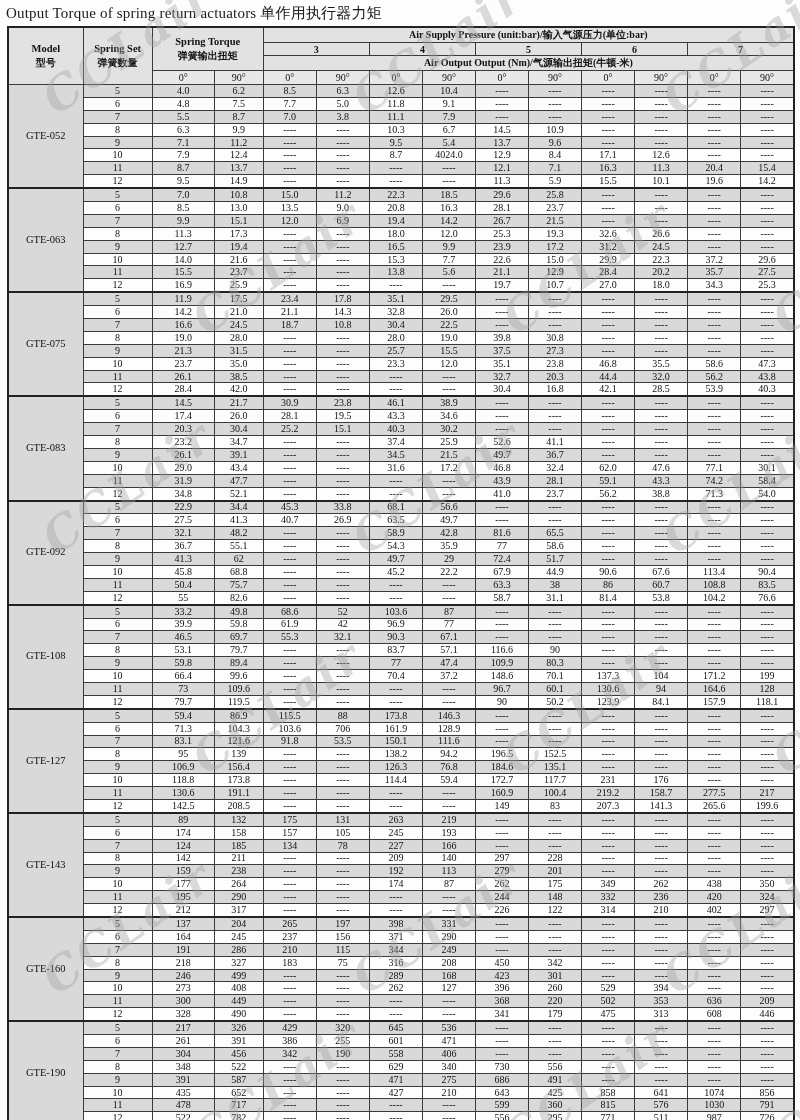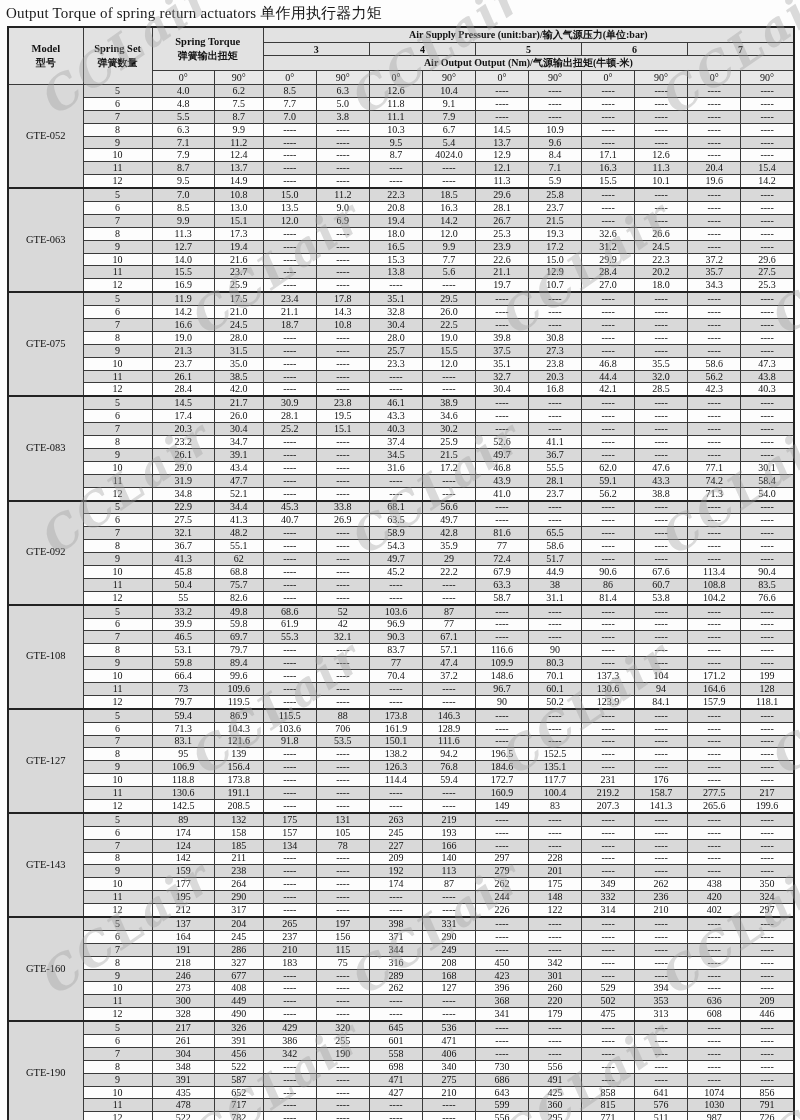--- a/index.html
+++ b/index.html
@@ -462,21 +462,21 @@
         <td>28.4</td>
         <td>42.0</td>
         <td class="dash">----</td>
         <td class="dash">----</td>
         <td class="dash">----</td>
         <td class="dash">----</td>
         <td>30.4</td>
         <td>16.8</td>
         <td>42.1</td>
         <td>28.5</td>
-        <td>42.3</td>
+        <td>53.9</td>
         <td>40.3</td>
       </tr>
       <tr class="shaded group-start">
         <td rowspan="8" class="model-cell">GTE-083</td>
         <td>5</td>
         <td>14.5</td>
         <td>21.7</td>
         <td>30.9</td>
         <td>23.8</td>
         <td>46.1</td>
@@ -550,21 +550,21 @@
       </tr>
       <tr>
         <td>10</td>
         <td>29.0</td>
         <td>43.4</td>
         <td class="dash">----</td>
         <td class="dash">----</td>
         <td>31.6</td>
         <td>17.2</td>
         <td>46.8</td>
-        <td>55.5</td>
+        <td>32.4</td>
         <td>62.0</td>
         <td>47.6</td>
         <td>77.1</td>
         <td>30.1</td>
       </tr>
       <tr class="shaded">
         <td>11</td>
         <td>31.9</td>
         <td>47.7</td>
         <td class="dash">----</td>
@@ -1134,21 +1134,21 @@
         <td>450</td>
         <td>342</td>
         <td class="dash">----</td>
         <td class="dash">----</td>
         <td class="dash">----</td>
         <td class="dash">----</td>
       </tr>
       <tr class="shaded">
         <td>9</td>
         <td>246</td>
-        <td>677</td>
+        <td>499</td>
         <td class="dash">----</td>
         <td class="dash">----</td>
         <td>289</td>
         <td>168</td>
         <td>423</td>
         <td>301</td>
         <td class="dash">----</td>
         <td class="dash">----</td>
         <td class="dash">----</td>
         <td class="dash">----</td>
@@ -1243,21 +1243,21 @@
         <td class="dash">----</td>
         <td class="dash">----</td>
         <td class="dash">----</td>
       </tr>
       <tr>
         <td>8</td>
         <td>348</td>
         <td>522</td>
         <td class="dash">----</td>
         <td class="dash">----</td>
-        <td>698</td>
+        <td>629</td>
         <td>340</td>
         <td>730</td>
         <td>556</td>
         <td class="dash">----</td>
         <td class="dash">----</td>
         <td class="dash">----</td>
         <td class="dash">----</td>
       </tr>
       <tr class="shaded">
         <td>9</td>

